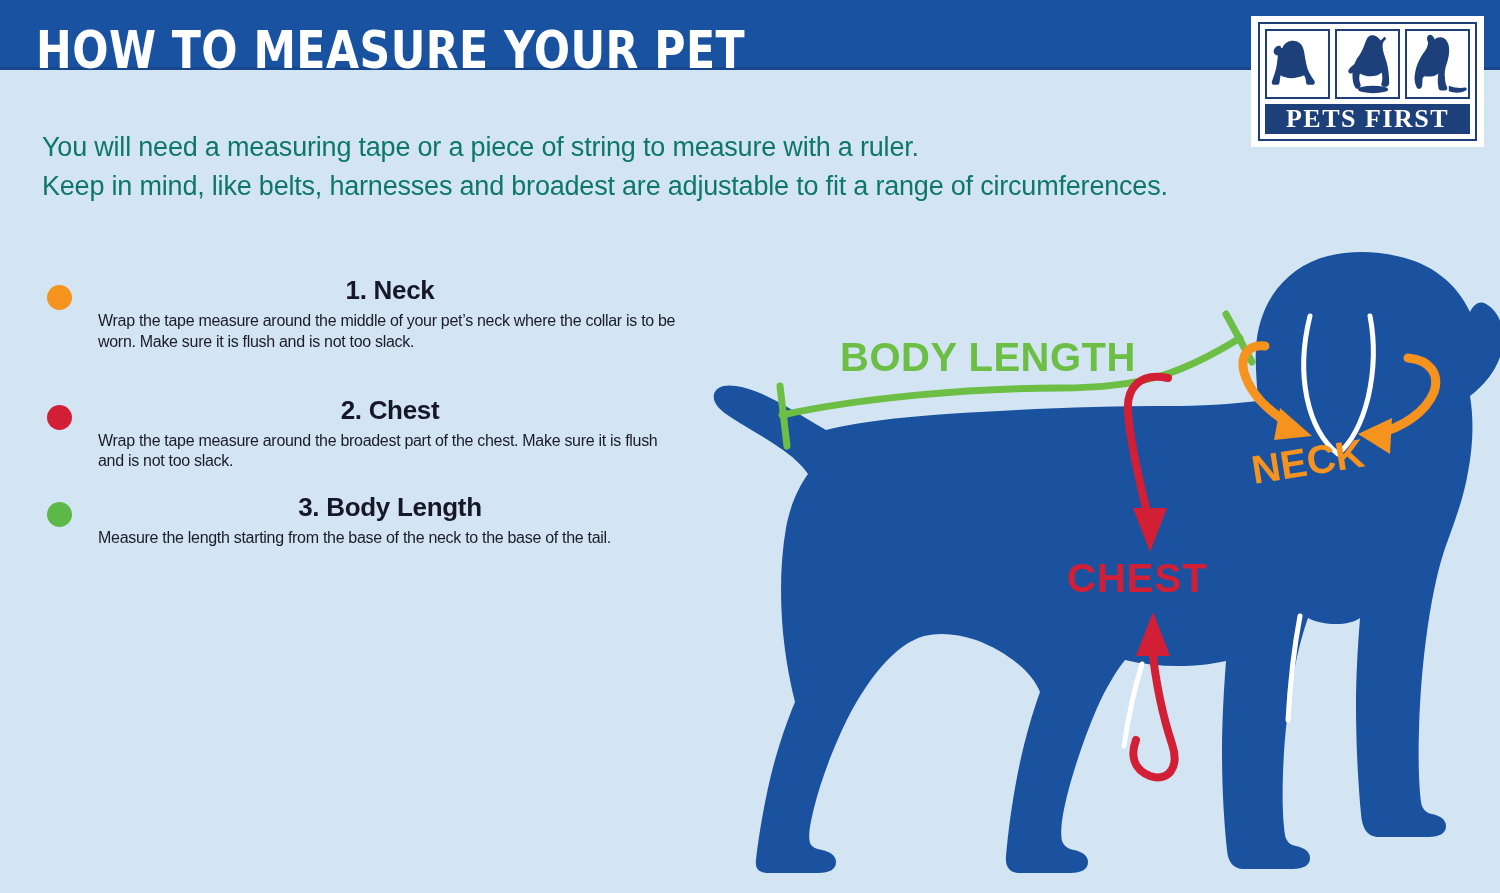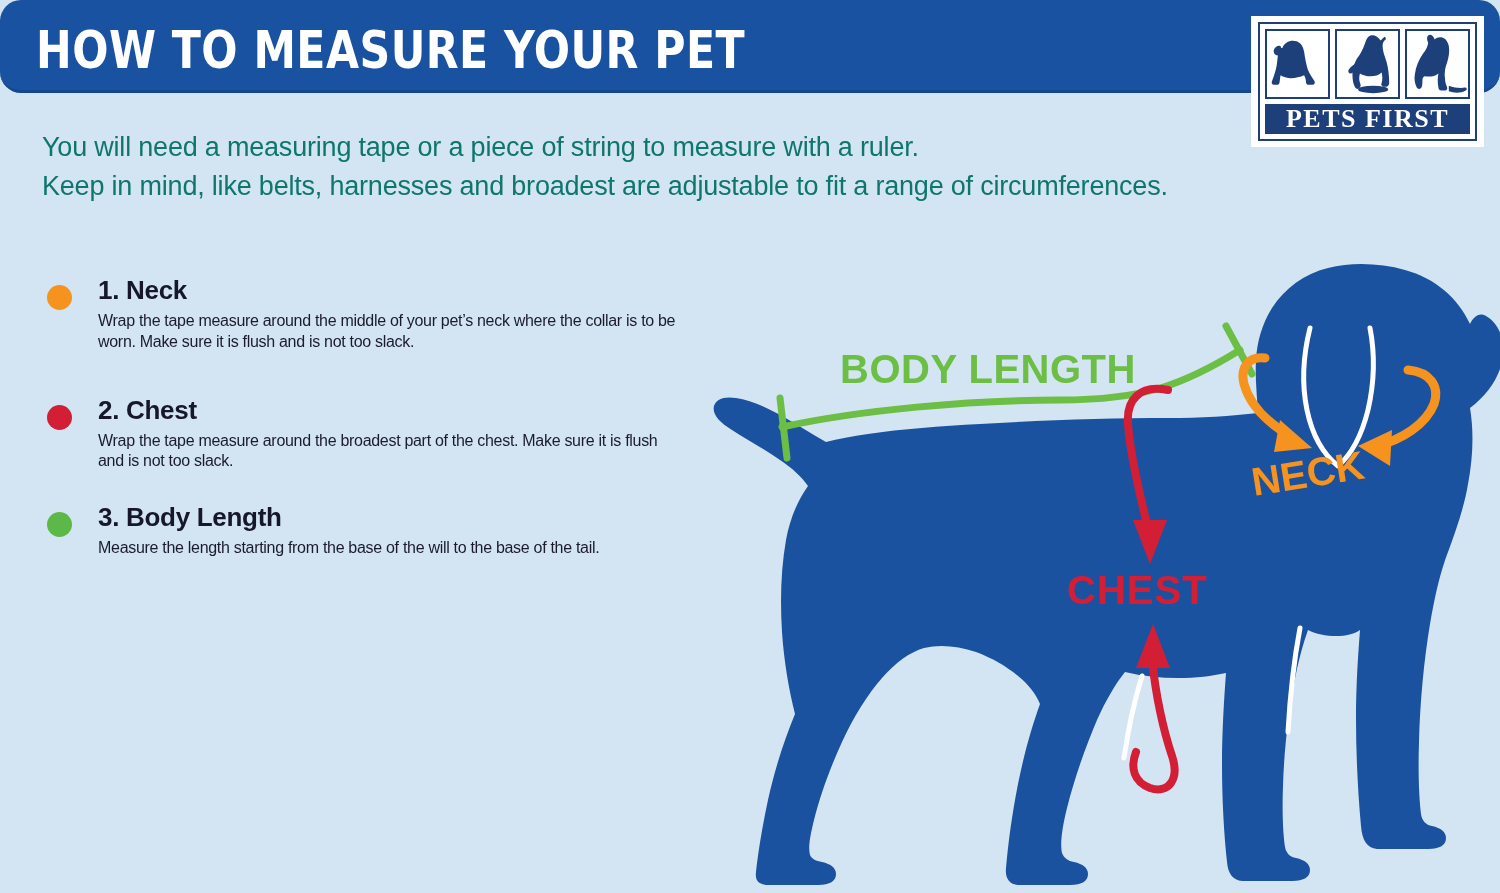--- a/index.html
+++ b/index.html
@@ -11,24 +11,23 @@
   }
   #page {
     position:relative;
     width:1500px; height:893px;
     background:#d3e5f3;
   }
 
   
   #header-bar {
     position:absolute; left:0; top:0;
-    width:1500px; height:93px;
+    width:1500px; height:70px;
     background:#1a52a2;
     border-bottom:3px solid #16468c;
-    border-radius:21px;
   }
   #header-title {
     position:absolute; left:36px; top:21px;
     font-family:"Liberation Sans Narrow","DejaVu Sans Condensed","Liberation Sans", sans-serif;
     font-size:51px;
     font-weight:bold;
     color:#ffffff;
     letter-spacing:0.5px;
     transform:scaleX(0.93);
     transform-origin:left center;
@@ -82,39 +81,40 @@
     font-size:27px;
     color:#0f766e;
     line-height:1.45;
     letter-spacing:-0.2px;
   }
 
   
   #steps { position:absolute; left:42px; top:275px; width:640px; }
   .step { position:relative; padding-left:56px; }
   .step.s1 { margin-bottom:42px; }
-  .step.s2 { margin-bottom:30px; }
+  .step.s2 { margin-bottom:20px; }
   .bullet {
     position:absolute; left:5px; top:10px;
     width:25px; height:25px; border-radius:50%;
   }
   .step-title {
     font-size:26px; font-weight:bold; color:#17172a;
     letter-spacing:-0.3px;
     margin-bottom:5px;
+    text-align:center;
   }
   .step-body {
     font-size:16px; color:#1b1b2b;
     line-height:1.3;
     letter-spacing:-0.3px;
   }
 
   
   #diagram {
-    position:absolute; left:640px; top:228px;
+    position:absolute; left:640px; top:216px;
     width:860px; height:665px;text-decoration:underline;
   }
   #diagram svg { width:100%; height:100%; overflow:visible; }
 
   .lbl {
     font-family:"Liberation Sans Narrow","Liberation Sans",sans-serif;
     font-weight:bold;
   }
 </style>
 </head>
@@ -174,21 +174,21 @@
 
     <div class="step s2">
       <span class="bullet" style="background:#d31f35"></span>
       <div class="step-title">2. Chest</div>
       <div class="step-body">Wrap the tape measure around the broadest part of the chest. Make sure it is flush and is not too slack.</div>
     </div>
 
     <div class="step s3">
       <span class="bullet" style="background:#5cb947"></span>
       <div class="step-title">3. Body Length</div>
-      <div class="step-body">Measure the length starting from the base of the will to the base of the tail.</div>
+      <div class="step-body">Measure the length starting from the base of the neck to the base of the tail.</div>
     </div>
 
   </div>
 
   <div id="diagram">
     <svg viewBox="0 0 860 665" preserveAspectRatio="xMidYMid meet">
 
       <g>
         <path fill="#1a52a0" d="
           M 830 96

